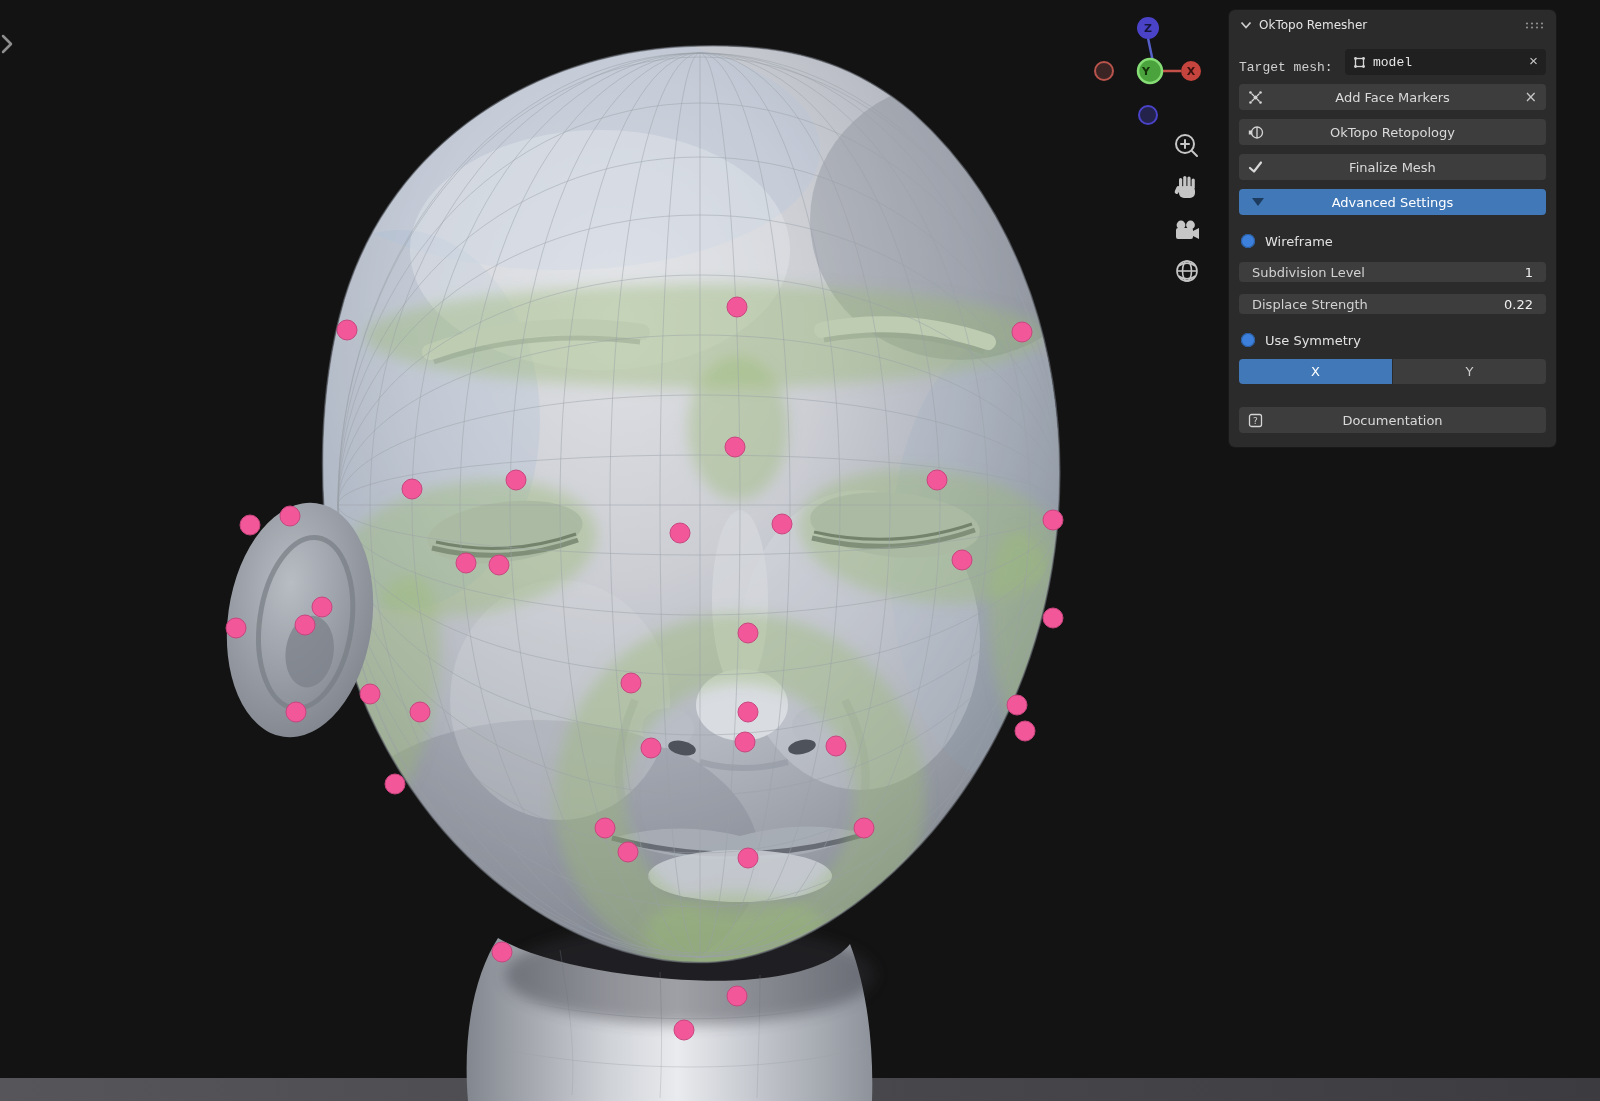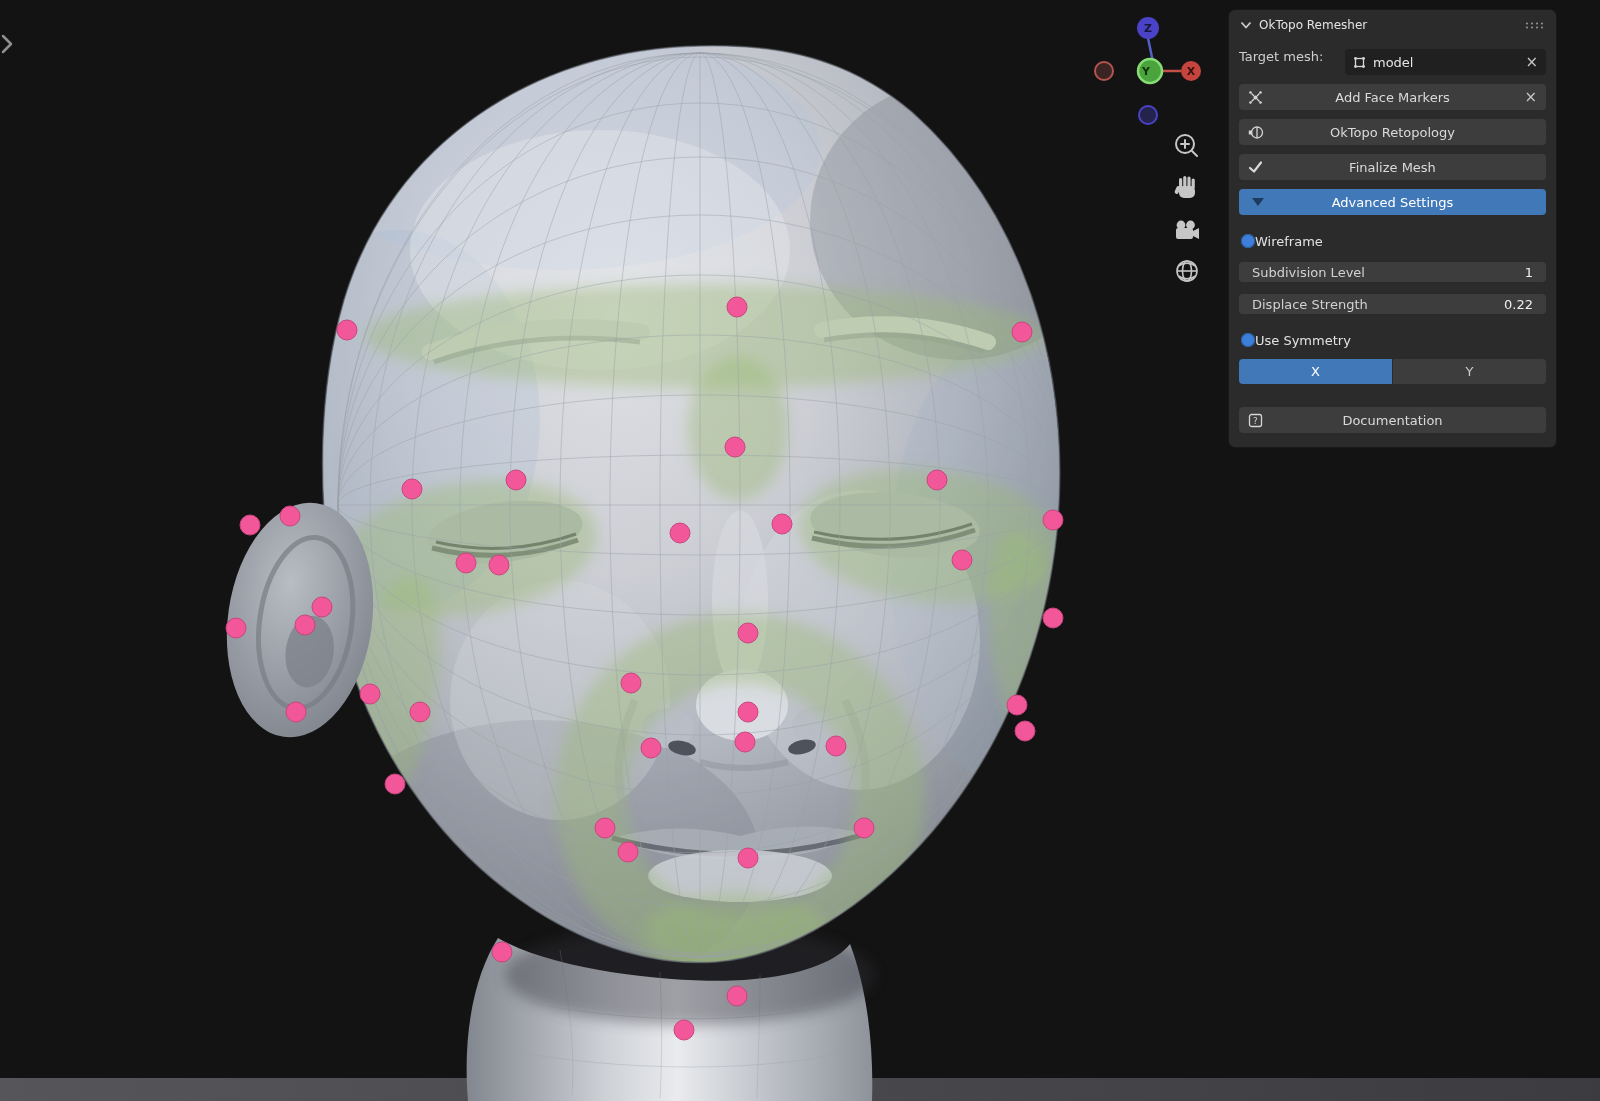--- a/index.html
+++ b/index.html
@@ -11,38 +11,38 @@
   
   .left-chevron { position:absolute; left:0; top:32px; width:14px; height:24px; }
 
   
   .panel { position:absolute; left:1229px; top:10px; width:327px;
            background:var(--panel_bg); border-radius:6px; padding-bottom:14px;
            font-size:13px; color:var(--text); box-shadow:0 0 0 1px #191919; }
   .panel-header { display:flex; align-items:center; height:30px; padding:0 11px; gap:7px; }
   .panel-title { flex:1; font-size:12px; color:#e4e4e4; }
   .iconbox { display:flex; align-items:center; }
-  .row { display:flex; align-items:flex-start; margin:9px 10px 0; height:26px; }
+  .row { display:flex; align-items:flex-end; margin:9px 10px 0; height:26px;font-family:Liberation Mono, monospace; }
   .target-label { width:106px; color:#cfcfcf; }
   .id-field { flex:1; display:flex; align-items:center; background:var(--field_bg);
               border-radius:4px; height:26px; padding:0 8px; gap:7px; cursor:pointer; }
   .id-text { flex:1; color:#e6e6e6; }
   .xbtn { color:#c6c6c6; font-size:15px; line-height:1; cursor:pointer; }
 
   .btn { position:relative; display:flex; align-items:center; justify-content:center;
          height:26px; margin:9px 10px 0; background:var(--button_bg); border-radius:4px;
          color:#dadada; cursor:pointer; }
   .btn .lefticon { position:absolute; left:9px; display:flex; }
   .btn .xbtn { position:absolute; right:9px; }
   .btn.accent { background:var(--accent_blue); color:#ffffff; }
   .tri { position:absolute; left:13px; width:0; height:0;
          border-left:6px solid transparent; border-right:6px solid transparent;
          border-top:8px solid #1d3b5e; }
 
-  .togglerow { display:flex; align-items:center; margin:17px 12px 0; height:18px; }
+  .togglerow { display:flex; align-items:center; gap:10px; margin:17px 12px 0; height:18px; }
   .dot { width:14px; height:14px; border-radius:50%; background:var(--toggle_blue);
          box-shadow:inset 0 0 0 1px #2a5ea0; cursor:pointer; }
   .togglelabel { color:#e2e2e2; }
 
   .field { display:flex; align-items:center; justify-content:space-between; height:20px;
            margin:12px 10px 0; background:var(--button_bg); border-radius:4px;
            padding:0 13px; cursor:ew-resize; }
   .flabel { color:#d2d2d2; }
   .fvalue { color:#efefef; }
 

